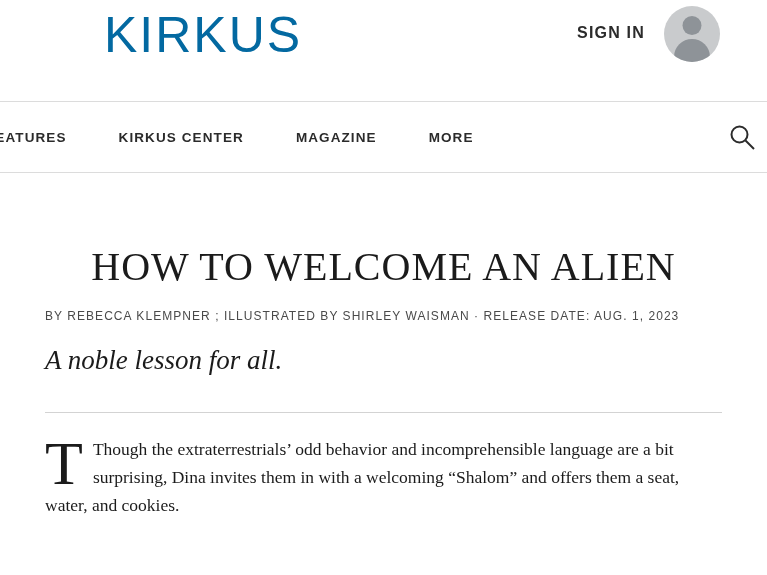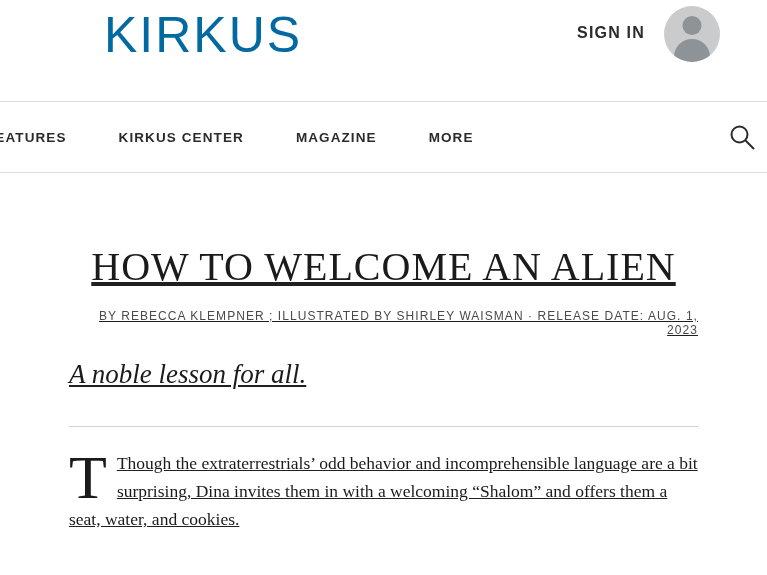--- a/index.html
+++ b/index.html
@@ -108,37 +108,36 @@
     top: 50%;
     transform: translateY(-50%);
     width: 30px;
     height: 30px;
     cursor: pointer;
   }
   .search-btn svg { display: block; }
 
   
   .article {
-    padding: 0 69px;
-    text-decoration: underline;
+    padding: 0 45px;
   }
   .article-title {
     margin: 0;
     padding-top: 72px;
     text-align: center;
     font-family: "Liberation Serif", serif;
     font-size: 40px;
     letter-spacing: 1px;
     font-weight: normal;
     color: #1b1b1b;
     line-height: 1.1;
   }
   .byline {
     margin-top: 20px;
-    text-align: right;
+    text-align: left;
     font-size: 12px;
     letter-spacing: 1.05px;
     color: #4a4a4a;
     font-family: "Liberation Sans", sans-serif;
   }
   .subtitle {
     margin-top: 22px;
     text-align: left;
     font-family: "Liberation Serif", serif;
     font-size: 27px;

